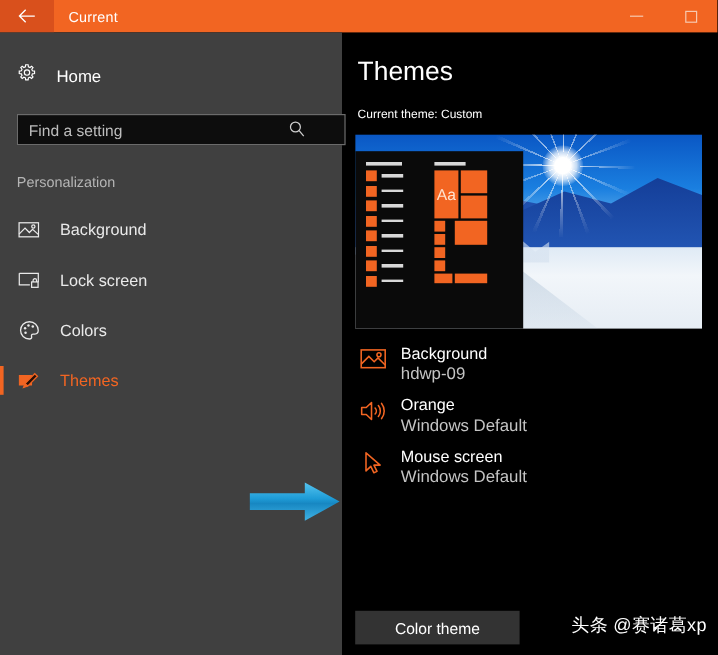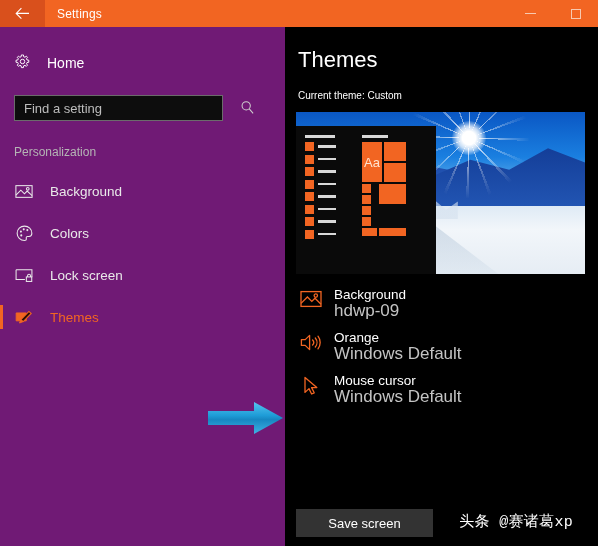--- a/index.html
+++ b/index.html
@@ -30,30 +30,30 @@
   .winbtn {
     width: 45px; height: 27px; display: flex; align-items: center;
     justify-content: center; cursor: pointer;
   }
   .min-glyph { width: 11px; height: 1px; background: #f7c9b0; }
   .max-glyph { width: 10px; height: 10px; border: 1.6px solid #f7c9b0; }
 
   
   .sidebar {
     position: absolute; top: 27px; left: 0; width: 285px; height: 519px;
-    background: #701a75;
+    background: #404040;
   }
   .home-row {
     display: flex; align-items: center; height: 30px;
     margin-top: 21px; padding-left: 14px; cursor: pointer;
   }
   .home-row .label { color: #fff; font-size: 14px; margin-left: 16px; }
   .search-wrap { margin: 17px 0 0 14px; position: relative; width: 249px; }
   .search-box {
-    width: 209px; height: 26px; background: #0d0d0d;
+    width: 274px; height: 26px; background: #0d0d0d;
     border: 1px solid #6b6b6b; color: #c8c8c8; font-size: 13px;
     padding: 0 28px 0 9px; outline: none;
     font-family: "Liberation Sans", sans-serif;
   }
   .search-box::placeholder { color: #bdbdbd; opacity: 1; }
   .search-icon {
     position: absolute; right: 8px; top: 5px; pointer-events: none;
   }
   .group-head {
     color: #b5b5b5; font-size: 12px; margin: 24px 0 0 14px;
@@ -171,54 +171,54 @@
   
   .theme-list { margin: 12px 0 0 11px; }
   .theme-item {
     display: flex; align-items: flex-start; height: 43px; cursor: pointer;
   }
   .theme-item .ico {
     width: 30px; display: flex; justify-content: center; padding-top: 4px;
   }
   .theme-item .txt { margin-left: 8px; }
   .theme-item .t-name { color: #fff; font-size: 13.5px; line-height: 17px; }
-  .theme-item .t-sub { color: #c4c4c4; font-size: 17px; line-height: 16px; }
+  .theme-item .t-sub { color: #c4c4c4; font-size: 14px; line-height: 16px; }
 
   
   .arrow {
     position: absolute; left: 208px; top: 401px; width: 76px; height: 34px;
     pointer-events: none;
   }
 
   
   .save-btn {
     position: absolute; left: 296px; top: 509px; width: 137px; height: 28px;
     background: #333333; color: #fff; border: none; font-size: 13px;
     font-family: "Liberation Sans", sans-serif; cursor: pointer;
   }
   .watermark {
-    position: absolute; right: 25px; top: 512px; color: #fff;
-    font-size: 15px; font-family: Liberation Mono, monospace;
+    position: absolute; right: 9px; top: 512px; color: #fff;
+    font-size: 15px; font-family: Liberation Sans, sans-serif;
     letter-spacing: .3px;
   }
 </style>
 </head>
 <body>
 
 <div id="app">
 
   <div class="titlebar">
     <div class="back-btn">
       <span>
         <svg width="15" height="13" viewBox="0 0 15 13">
           <path d="M6.4 1.2 L1.2 6.4 L6.4 11.6 M1.2 6.4 L14 6.4" fill="none" stroke="#ffffff" stroke-width="1.1"></path>
         </svg>
       </span>
     </div>
-    <div class="title-text">Settings</div>
+    <div class="title-text">Current</div>
     <div class="winctrls">
       <div class="winbtn">
         <span class="min-glyph"></span>
       </div>
       <div class="winbtn">
         <span class="max-glyph"></span>
       </div>
     </div>
   </div>
 
@@ -264,45 +264,45 @@
               <path d="M1 12 L6.5 6.5 L10.5 10.5 L13.5 7.5 L19 12.5"></path>
               <circle cx="14.2" cy="5" r="1.5"></circle>
             </g>
           </svg>
         </span>
         <span class="label">Background</span>
       </div>
 
       <div class="nav-item">
         <span class="ico">
+          <svg width="18" height="15" viewBox="0 0 20 16">
+            <g fill="none" stroke="#e9e9e9" stroke-width="1.15">
+              <path d="M1.2 1.6 L18.8 1.6 L18.8 10 M1.2 1.6 L1.2 12.4 L11 12.4"></path>
+              <rect x="12.6" y="9.6" width="6" height="5"></rect>
+              <path d="M14 9.6 L14 8.2 A1.6 1.6 0 0 1 17.2 8.2 L17.2 9.6"></path>
+            </g>
+          </svg>
+        </span>
+        <span class="label">Lock screen</span>
+      </div>
+
+      <div class="nav-item">
+        <span class="ico">
           <svg width="17" height="17" viewBox="0 0 18 18">
             <path d="M9 1.2 C4.6 1.2 1.2 4.5 1.2 8.8 C1.2 13.1 4.6 16.4 9 16.4
                      C10.3 16.4 11 15.7 11 14.8 C11 14.3 10.8 14 10.8 13.5
                      C10.8 12.7 11.4 12.1 12.2 12.1 L13.8 12.1 C15.9 12.1 16.8 10.8 16.8 8.8
                      C16.8 4.5 13.4 1.2 9 1.2 Z" fill="none" stroke="#e9e9e9" stroke-width="1.15"></path>
             <circle cx="5.2" cy="7" r="1.1" fill="#e9e9e9"></circle>
             <circle cx="8.2" cy="4.6" r="1.1" fill="#e9e9e9"></circle>
             <circle cx="12" cy="5.4" r="1.1" fill="#e9e9e9"></circle>
             <circle cx="5.6" cy="11" r="1.1" fill="#e9e9e9"></circle>
           </svg>
         </span>
         <span class="label">Colors</span>
-      </div>
-
-      <div class="nav-item">
-        <span class="ico">
-          <svg width="18" height="15" viewBox="0 0 20 16">
-            <g fill="none" stroke="#e9e9e9" stroke-width="1.15">
-              <path d="M1.2 1.6 L18.8 1.6 L18.8 10 M1.2 1.6 L1.2 12.4 L11 12.4"></path>
-              <rect x="12.6" y="9.6" width="6" height="5"></rect>
-              <path d="M14 9.6 L14 8.2 A1.6 1.6 0 0 1 17.2 8.2 L17.2 9.6"></path>
-            </g>
-          </svg>
-        </span>
-        <span class="label">Lock screen</span>
       </div>
 
       <div class="nav-item selected">
         <span class="ico">
           <svg width="18" height="16" viewBox="0 0 20 17">
             <path d="M1.3 4 L12.5 4 L12.5 12.8 L1.3 12.8 Z" fill="#f26522" stroke="#f26522" stroke-width="1"></path>
             <path d="M6.5 11.5 L15.5 2.3 L18 4.6 L9.2 13.6 Z" fill="#2b0f05" stroke="#f26522" stroke-width="1.2"></path>
             <path d="M6.5 11.5 L5 15.2 L9.2 13.6" fill="#f26522" stroke="#f26522" stroke-width="1"></path>
           </svg>
         </span>
@@ -431,28 +431,28 @@
         </span>
       </div>
 
       <div class="theme-item">
         <span class="ico">
           <svg width="18" height="20" viewBox="0 0 16 20">
             <path d="M2 1.4 L2 16.4 L6 12.6 L8.6 18 L11.2 16.8 L8.6 11.6 L13.8 11.6 Z" fill="none" stroke="#f26522" stroke-width="1.3" stroke-linejoin="round"></path>
           </svg>
         </span>
         <span class="txt">
-          <span class="t-name" style="display:block">Mouse cursor</span>
+          <span class="t-name" style="display:block">Mouse screen</span>
           <span class="t-sub" style="display:block">Windows Default</span>
         </span>
       </div>
 
     </div>
 
-    <button class="save-btn" style="left:11px; top:482px;">Save screen</button>
+    <button class="save-btn" style="left:11px; top:482px;">Color theme</button>
   </div>
 
   <div class="arrow">
     <svg width="76" height="34" viewBox="0 0 76 34">
       <defs>
         <linearGradient id="arrGrad" x1="0" y1="0" x2="0" y2="1">
           <stop offset="0%" stop-color="#56c4ef"></stop>
           <stop offset="42%" stop-color="#1e9cd7"></stop>
           <stop offset="55%" stop-color="#1787c2"></stop>
           <stop offset="100%" stop-color="#3fb2e4"></stop>

